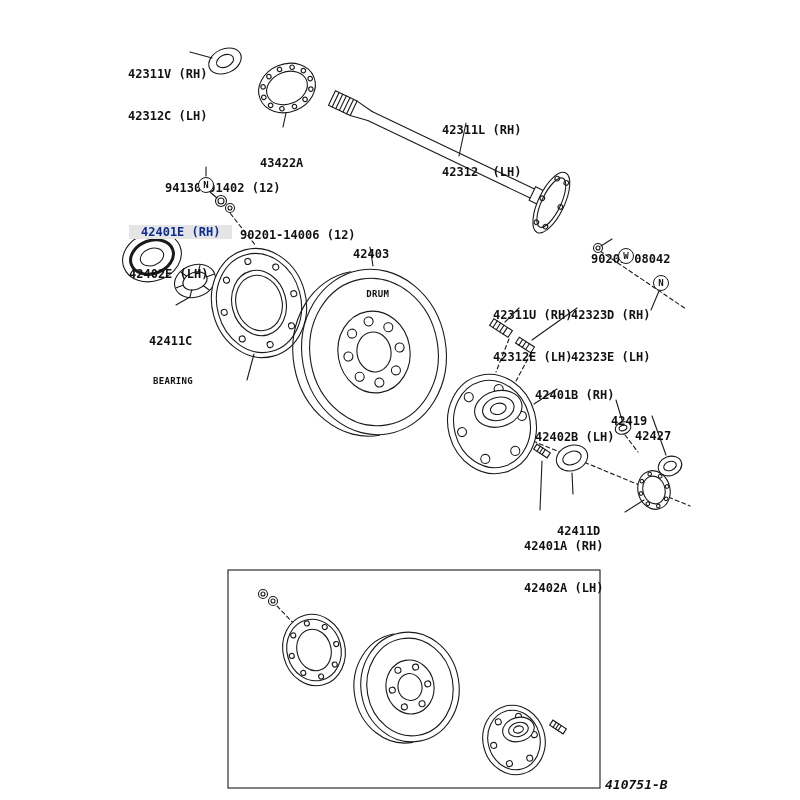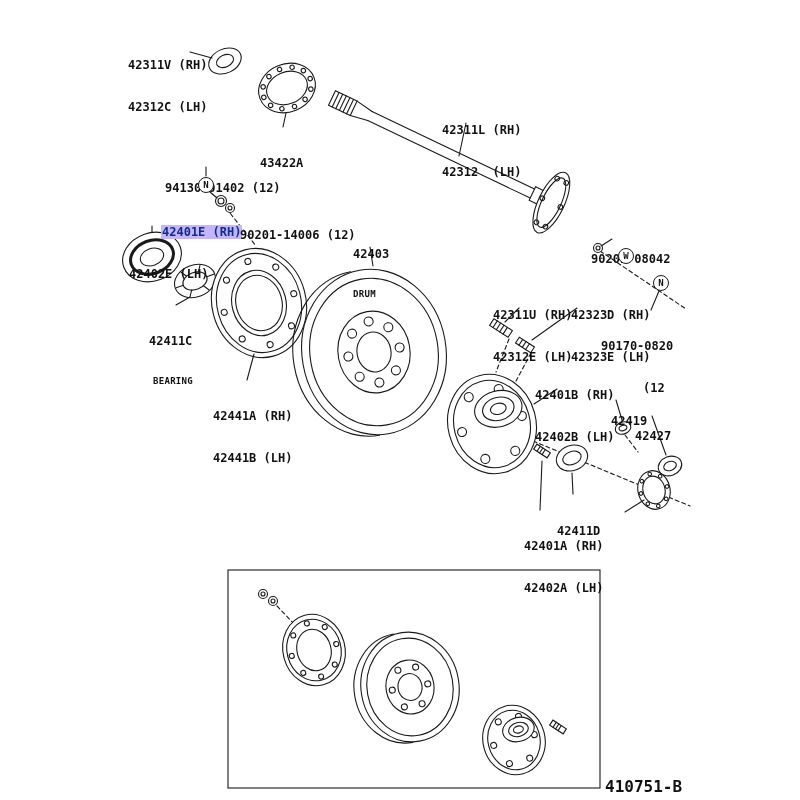--- a/index.html
+++ b/index.html
@@ -1,26 +1,26 @@
 <!DOCTYPE html>
 <html><head>
 <meta charset="utf-8">
 <style>
   html,body{margin:0;padding:0;background:#fff;}
   .stage{position:relative;width:800px;height:800px;background:#fff;overflow:hidden;
          font-family:"DejaVu Sans Mono","Liberation Mono",monospace;color:#111;}
   svg.art{position:absolute;left:0;top:0;}
   .lbl{position:absolute;font-weight:bold;font-size:12px;line-height:14px;white-space:pre;}
-  .lbl .small{font-size:9px;line-height:11px;letter-spacing:0.3px;}
-  .hl{background:#c4b5fd;color:#0b2d91;padding:0 1px;margin-left:32px;}
+  .lbl .small{font-size:9px;line-height:11px;letter-spacing:0.3px;text-align:right;}
+  .hl{background:#e5e5e5;color:#0b2d91;padding:0 12px;}
   .ind{margin-left:42px;}
   .marker{position:absolute;width:14px;height:14px;border:1.4px solid #1a1a1a;border-radius:50%;
           display:flex;align-items:center;justify-content:center;
           font-weight:bold;font-size:9px;line-height:9px;background:#fff;}
-  .code{position:absolute;font-weight:bold;font-size:16px;}
+  .code{position:absolute;font-weight:bold;font-size:13px;font-style:italic;}
 </style>
 </head>
 <body>
 
 <div class="stage">
 
 <svg class="art" width="800" height="800" viewBox="0 0 800 800">
   <g stroke="#1a1a1a" fill="none" stroke-width="1.1" stroke-linecap="round">
 
     <g stroke-dasharray="4 3">
@@ -268,21 +268,21 @@
       <line x1="651" y1="310" x2="659" y2="291"></line>
       <line x1="616" y1="400" x2="622" y2="420"></line>
       <line x1="652" y1="416" x2="666" y2="455"></line>
       <line x1="573" y1="494" x2="572" y2="473"></line>
       <line x1="540" y1="510" x2="542" y2="461"></line>
       <line x1="625" y1="512" x2="644" y2="500"></line>
     </g>
   </g>
 </svg>
 
-<div class="lbl" style="left:128px;top:30px">
+<div class="lbl" style="left:128px;top:39px">
   <div>42311V (RH)</div>
   <div>42312C (LH)</div>
 </div>
 
 <div class="lbl" style="left:260px;top:128px">
   <div>43422A</div>
 </div>
 
 <div class="lbl" style="left:442px;top:95px">
   <div>42311L (RH)</div>
@@ -314,34 +314,26 @@
 <div class="lbl" style="left:493px;top:280px">
   <div>42311U (RH)</div>
   <div>42312E (LH)</div>
 </div>
 
 <div class="lbl" style="left:571px;top:280px">
   <div>42323D (RH)</div>
   <div>42323E (LH)</div>
 </div>
 
-<div class="lbl" style="left:601px;top:311px">
-  <div>90170-0820</div>
-  <div class="ind">(12</div>
-</div>
 
 <div class="lbl" style="left:149px;top:306px">
   <div>42411C</div>
   <div class="small" style="margin-left:4px">BEARING</div>
 </div>
 
-<div class="lbl" style="left:213px;top:381px">
-  <div>42441A (RH)</div>
-  <div>42441B (LH)</div>
-</div>
 
 <div class="lbl" style="left:535px;top:360px">
   <div>42401B (RH)</div>
   <div>42402B (LH)</div>
 </div>
 
 <div class="lbl" style="left:611px;top:386px">
   <div>42419</div>
 </div>
 

